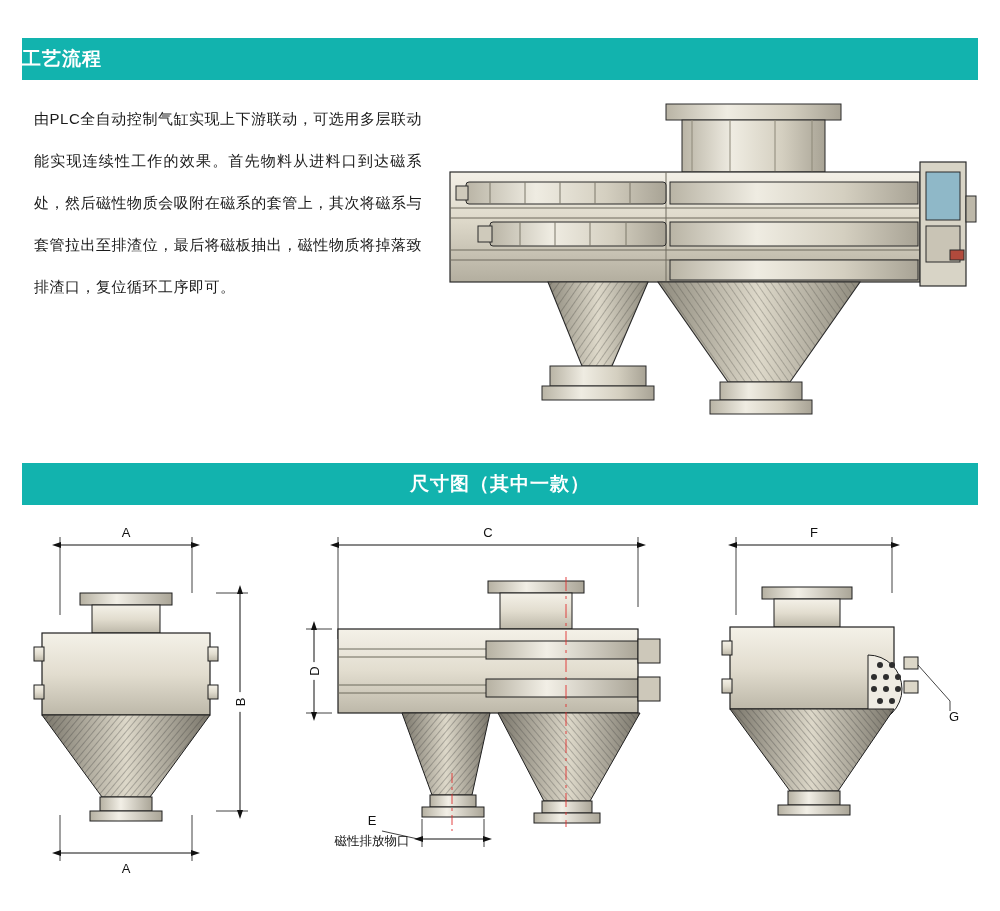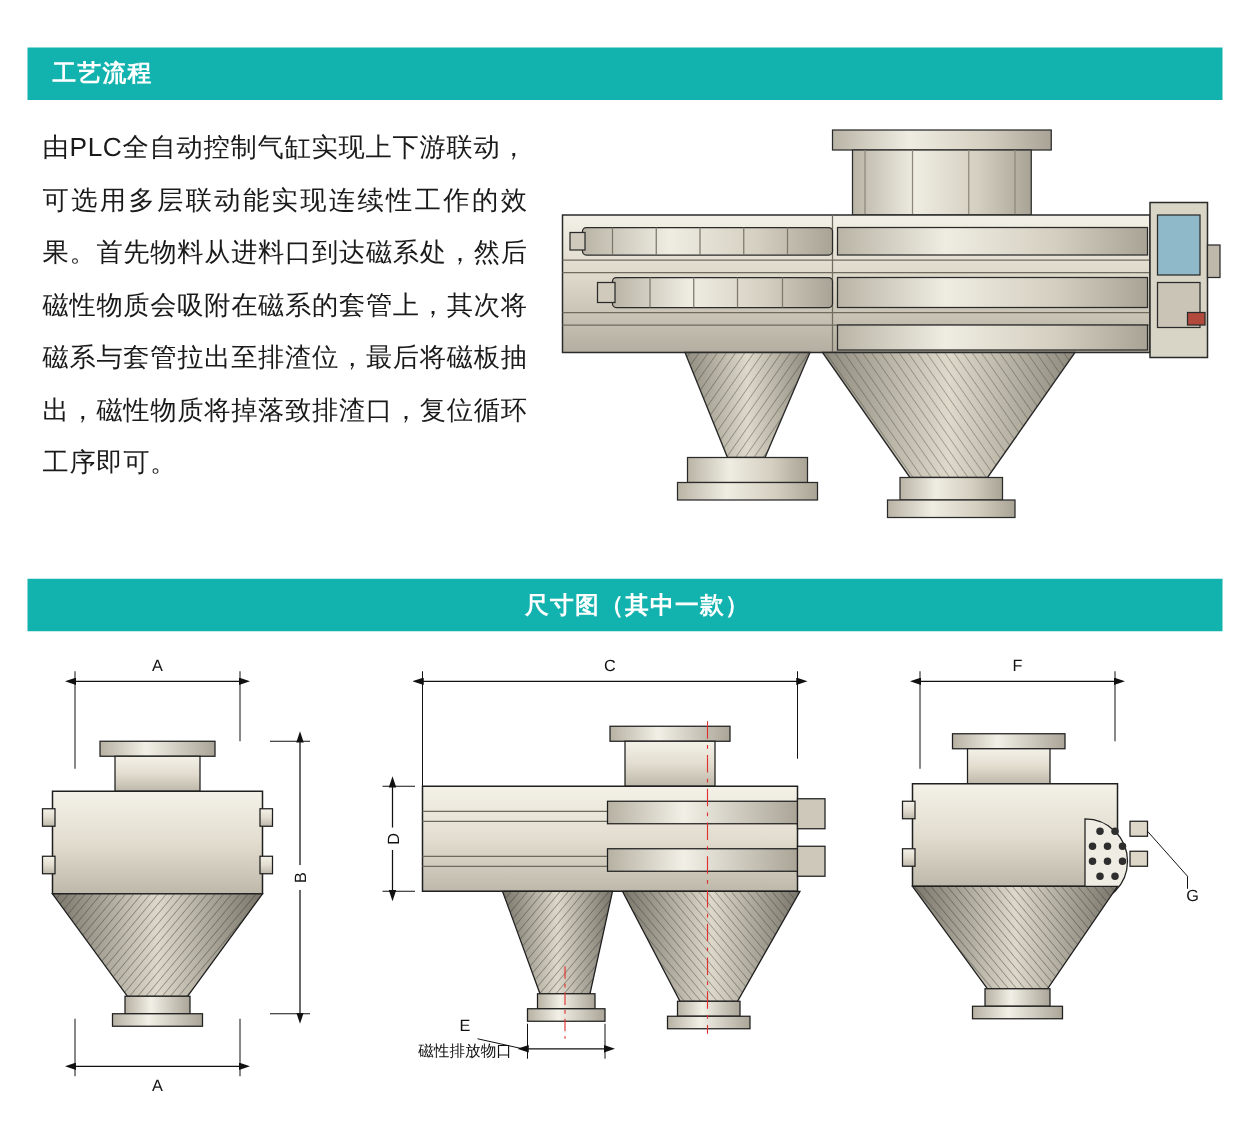--- a/index.html
+++ b/index.html
@@ -29,32 +29,31 @@
     height: 42px;
     background: #12b3ae;
     display: flex;
     align-items: center;
   }
   .section-bar .bar-title {
     color: #ffffff;
     font-size: 19px;
     font-weight: bold;
     letter-spacing: 1px;
-    padding-left: 20px;
   }
   #bar-process { top: 38px; }
   #bar-dimension { top: 463px; justify-content: center; }
 
   
   .process-text {
     position: absolute;
     left: 34px;
     top: 98px;
     width: 388px;
-    font-size: 21px;
+    font-size: 15px;
     line-height: 42px;
     color: #1a1a1a;
     text-align: justify;
     letter-spacing: 0.5px;
   }
 
   
   .figure {
     position: absolute;
   }

